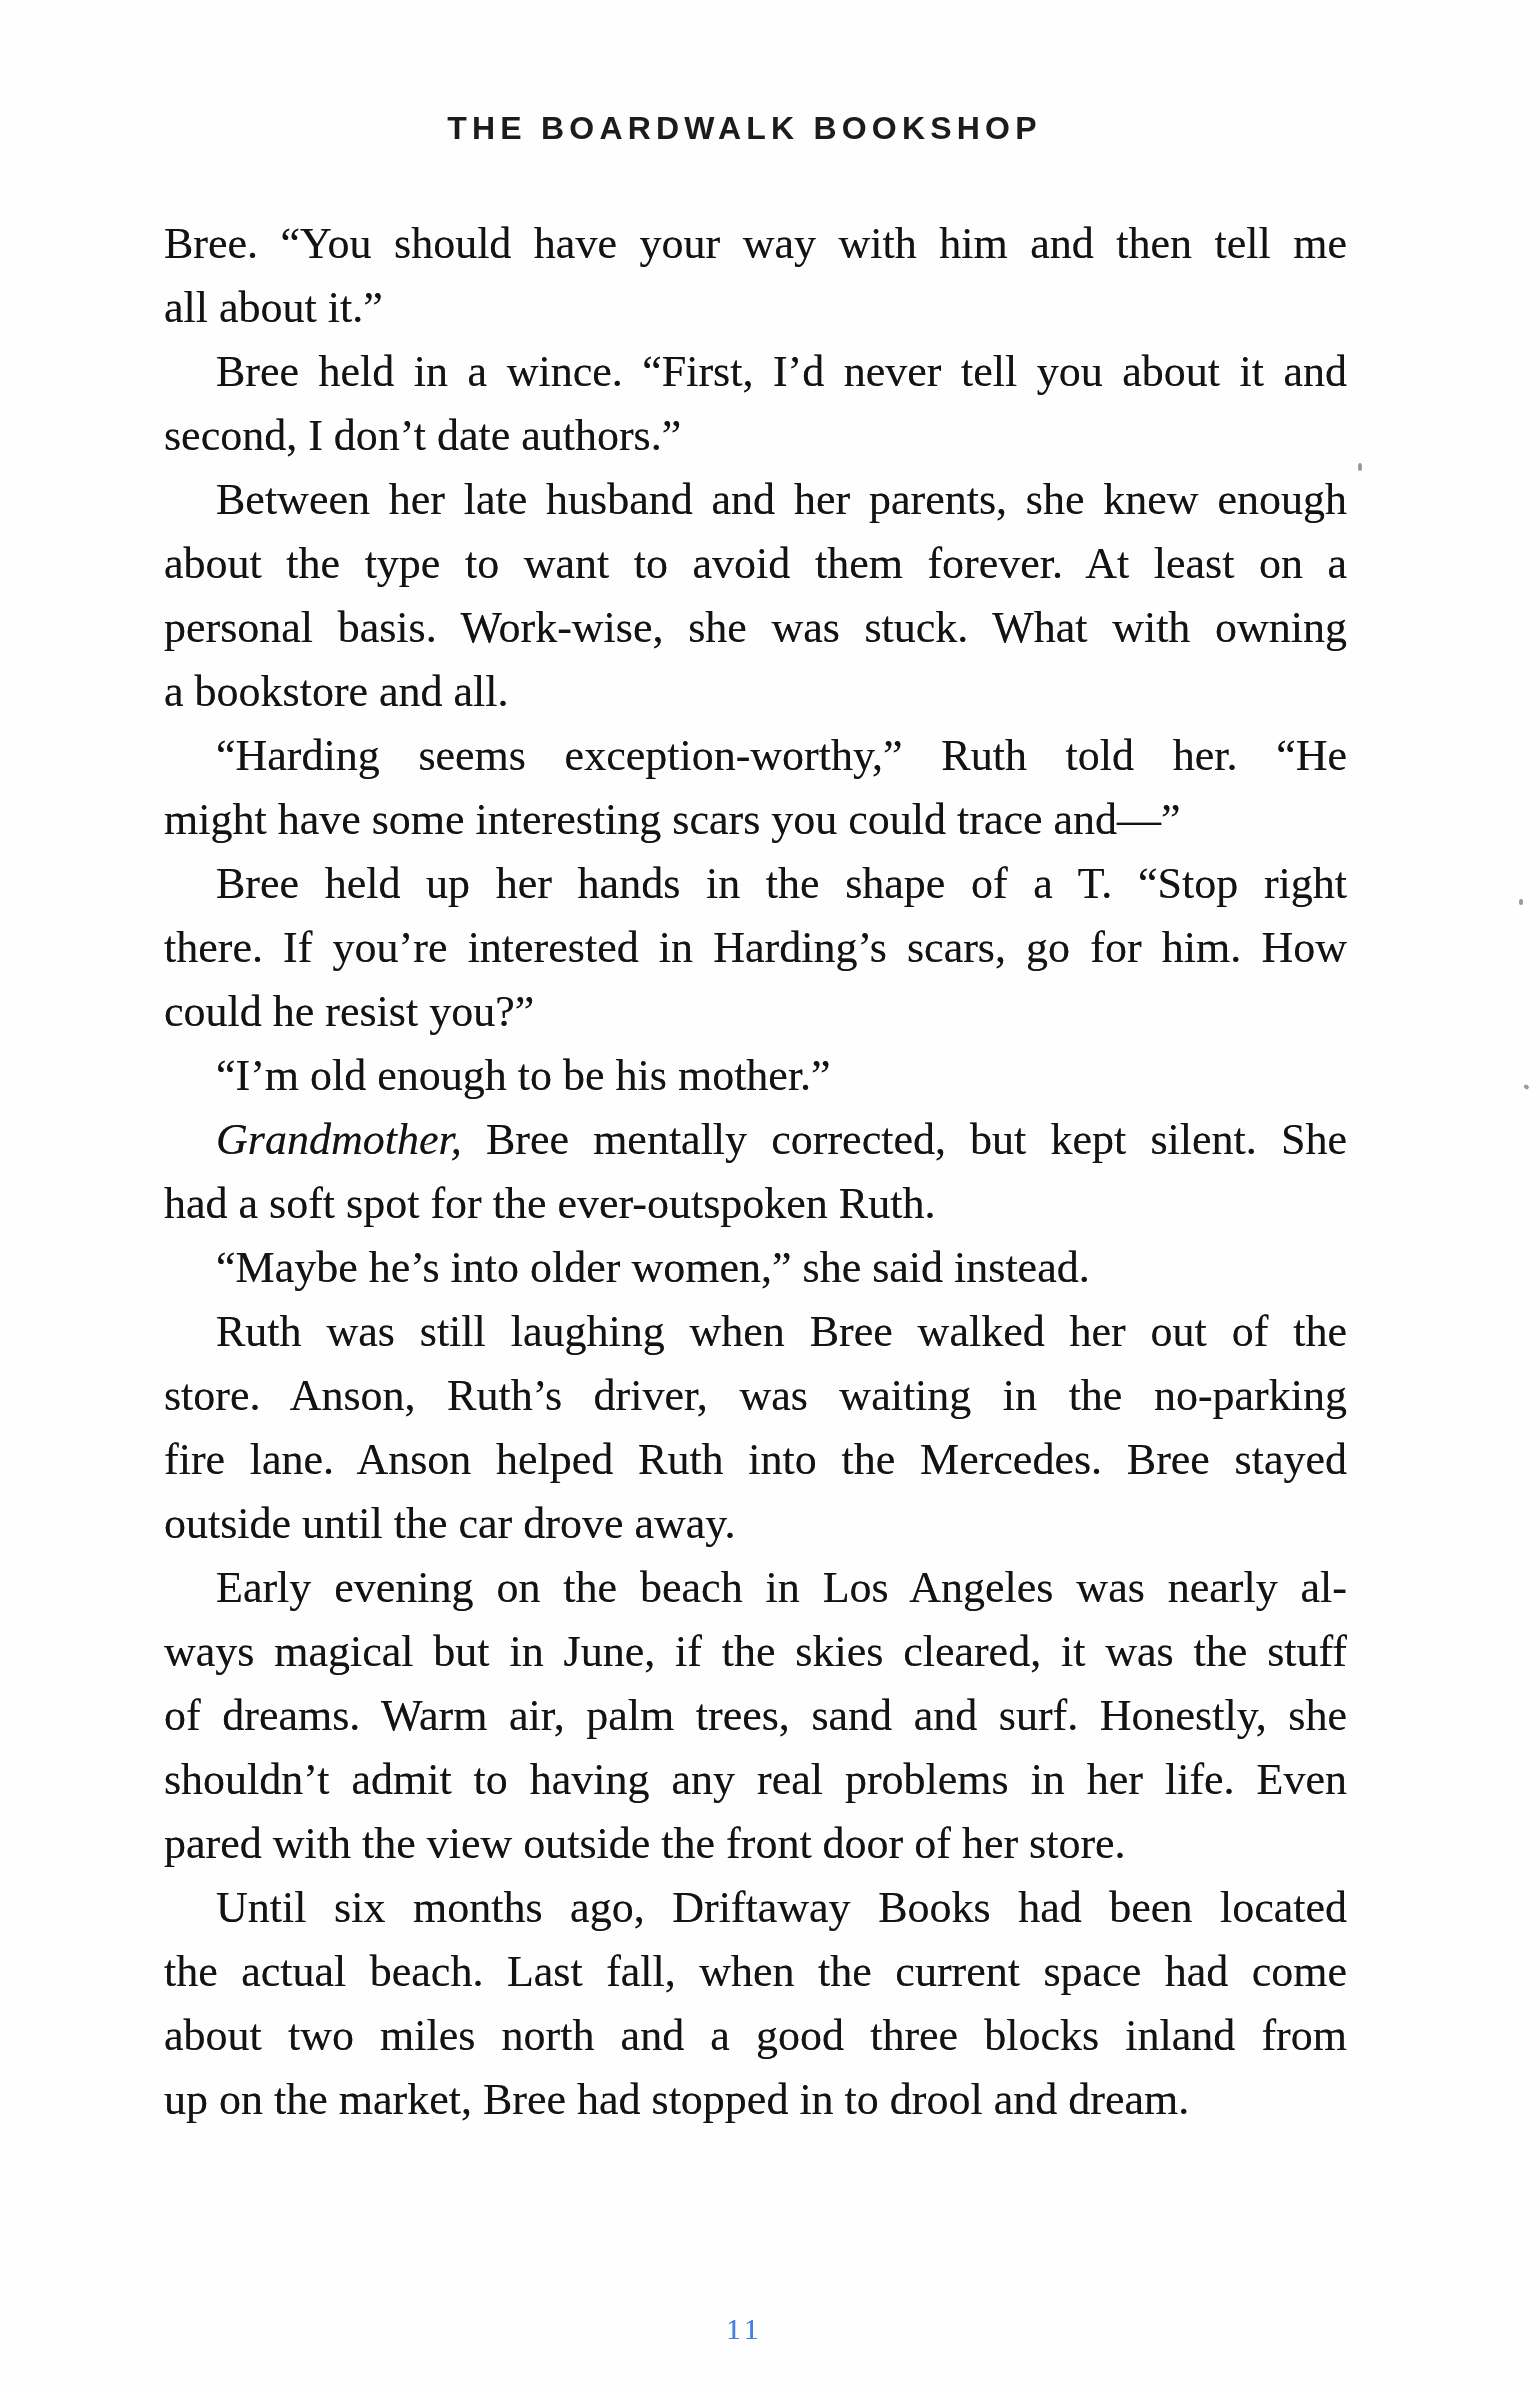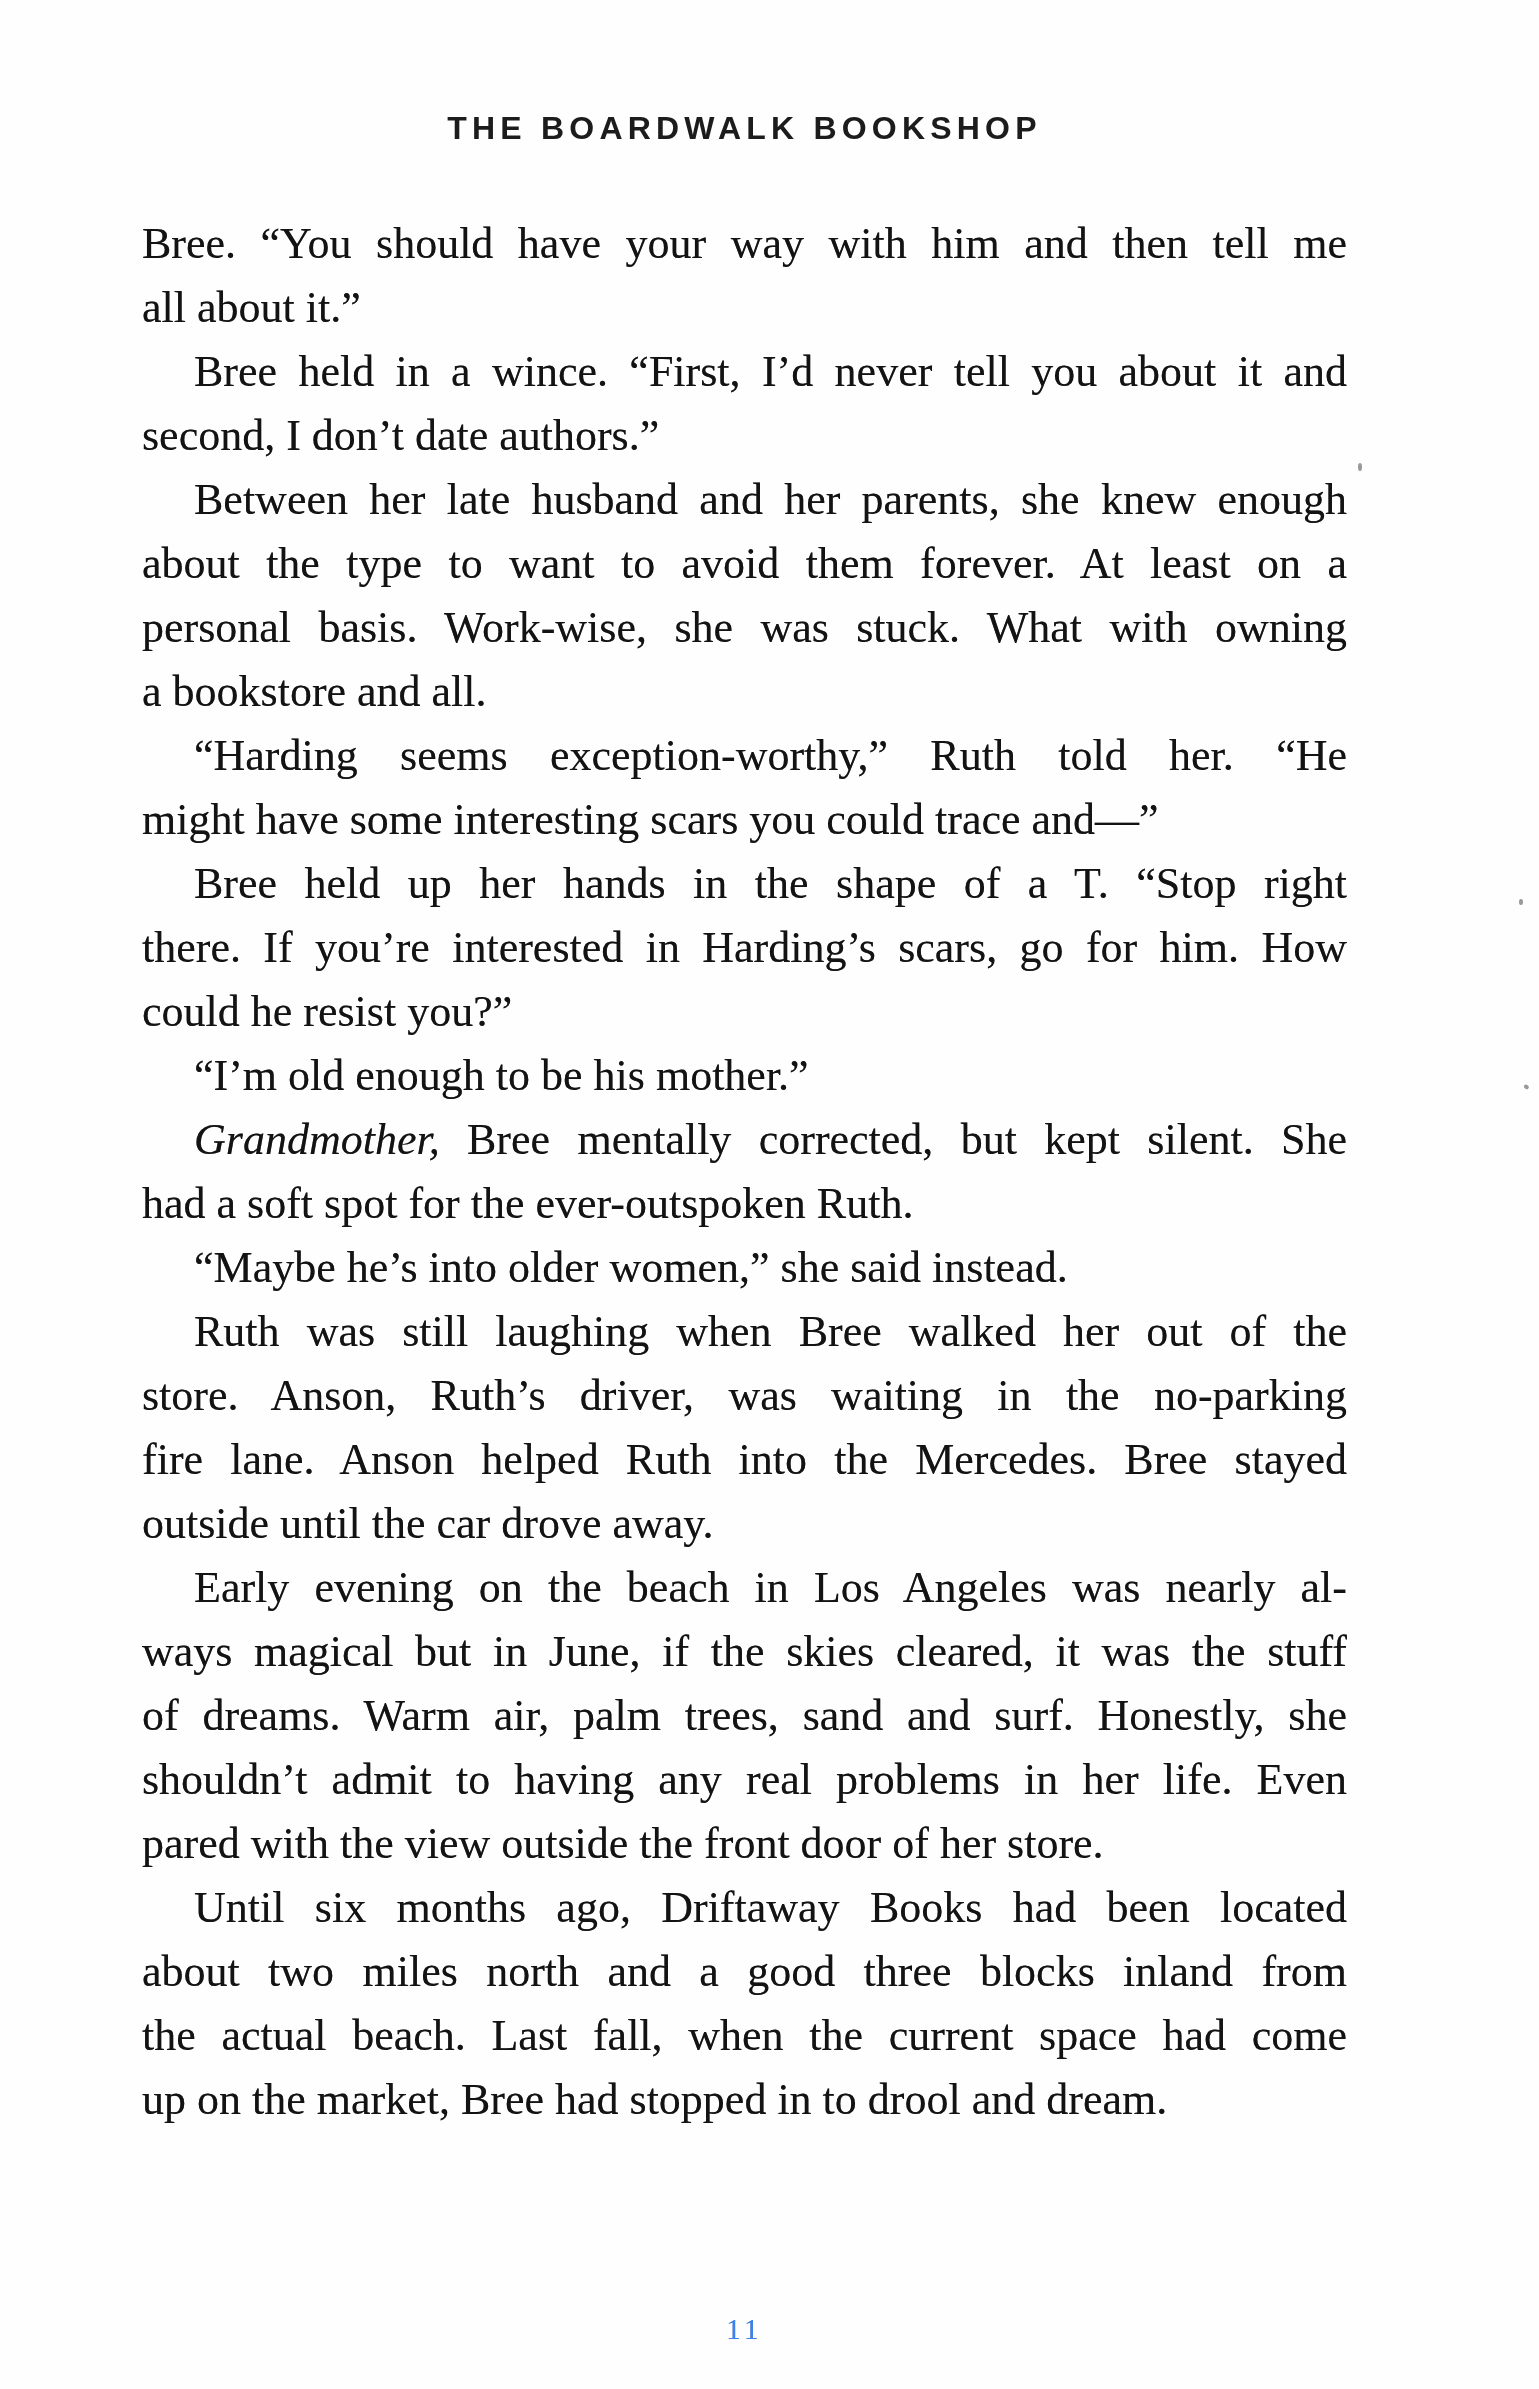--- a/index.html
+++ b/index.html
@@ -34,20 +34,21 @@
     left: 142px;
     width: 1205px;
     font-size: 44px;
     line-height: 64px;
     text-shadow: 0 0 0.4px rgba(0,0,0,0.55);
   }
   .paragraph { margin: 0; }
   .line {
     text-align: justify;
     text-align-last: justify;
+    margin-left: 22px;
   }
   .line.last {
     text-align: justify;
     text-align-last: left;
   }
   .line.indented { text-indent: 52px; }
   .line em { font-style: italic; }
   .page-number {
     position: absolute;
     top: 2313px;
@@ -116,22 +117,22 @@
       </div>
       <div class="paragraph">
         <div class="line indented"><span>Early evening on the beach in Los Angeles was nearly al-</span></div>
         <div class="line"><span>ways magical but in June, if the skies cleared, it was the stuff</span></div>
         <div class="line"><span>of dreams. Warm air, palm trees, sand and surf. Honestly, she</span></div>
         <div class="line"><span>shouldn’t admit to having any real problems in her life. Even</span></div>
         <div class="line last"><span>pared with the view outside the front door of her store.</span></div>
       </div>
       <div class="paragraph">
         <div class="line indented"><span>Until six months ago, Driftaway Books had been located</span></div>
+        <div class="line"><span>the actual beach. Last fall, when the current space had come</span></div>
         <div class="line"><span>about two miles north and a good three blocks inland from</span></div>
-        <div class="line"><span>the actual beach. Last fall, when the current space had come</span></div>
         <div class="line last"><span>up on the market, Bree had stopped in to drool and dream.</span></div>
       </div>
     </div>
 
   <div class="page-number">11</div>
 
   <div class="speck s1"></div>
   <div class="speck s2"></div>
   <div class="speck s3"></div>
 </div>

